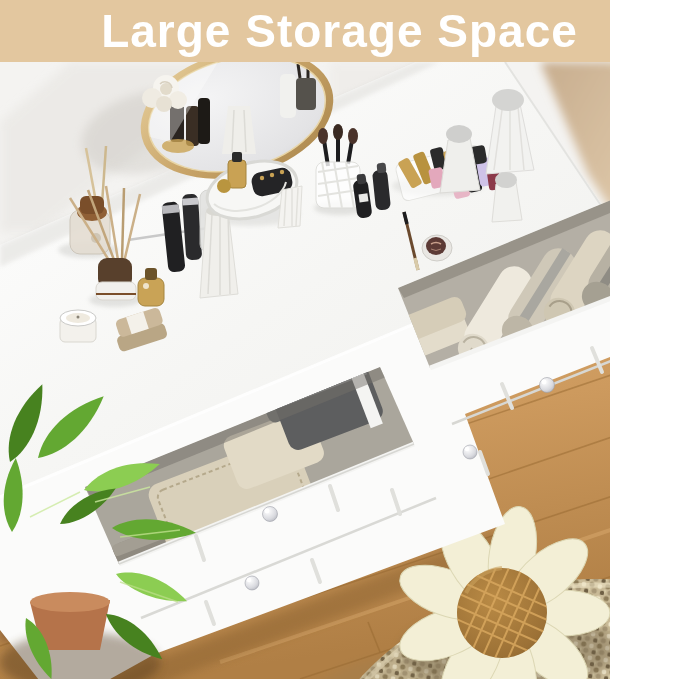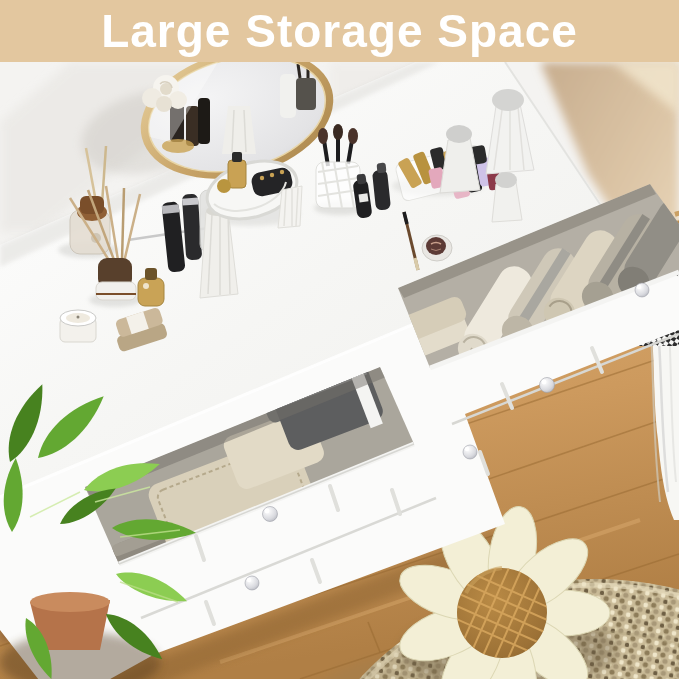--- a/index.html
+++ b/index.html
@@ -1,16 +1,16 @@
 <!DOCTYPE html>
 <html style="--banner_bg: #e3c79f; --banner_text: #ffffff; --wall: #f4f3f1; --wall_accent: #d9c2a4; --dresser: #fbfbfa; --mirror_gold: #c8a668; --wood_seam: #96672f; --floor_hi: #dcae72; --floor_lo: #b07f45; --rug: #c9ba97; --pillow_petal: #f3efd6; --pillow_center: #a5793c; --plant_leaf: #63a832; --plant_leaf_dark: #47821f; --plant_leaf_light: #8ccd52; --plant_pot: #b5734a; --towel_cream: #eee9dd; --towel_beige: #d9d0ba; --towel_gray: #96918a; --towel_charcoal: #5d5e5f; --knob: #cfd0d6; --houndstooth_dark: #2c2c2c; --houndstooth_light: #f4f4f2;"><head>
 <meta charset="utf-8">
 <style>
   html,body{margin:0;padding:0;background:#fff;}
-  #stage{position:relative;width:679px;height:679px;overflow:hidden;font-family:"Liberation Sans",sans-serif;}
+  #stage{position:relative;width:610px;height:679px;overflow:hidden;font-family:"Liberation Sans",sans-serif;}
   .banner{position:absolute;left:0;top:0;width:679px;height:62px;
           background:var(--banner_bg,#e3c79f);display:flex;align-items:center;justify-content:center;}
   .banner span{color:var(--banner_text,#ffffff);font-size:46px;font-weight:700;letter-spacing:1px;line-height:1;}
   .photo{position:absolute;left:0;top:62px;width:679px;height:617px;}
   
   .wall{fill:var(--wall,#f4f3f1);} .dresser{fill:var(--dresser,#fbfbfa);}
   .petal{fill:var(--pillow_petal,#f3efd6);stroke:#dcd7b4;stroke-width:1;}
   .leafA{fill:var(--plant_leaf_dark,#47821f);} .leafB{fill:var(--plant_leaf,#63a832);} .leafC{fill:var(--plant_leaf_light,#8ccd52);}
   .knob{fill:url(#knobGrad);stroke:#9ea0a8;stroke-width:.6;}
   .groove{stroke:#e0e0dc;stroke-width:4;stroke-linecap:round;}

